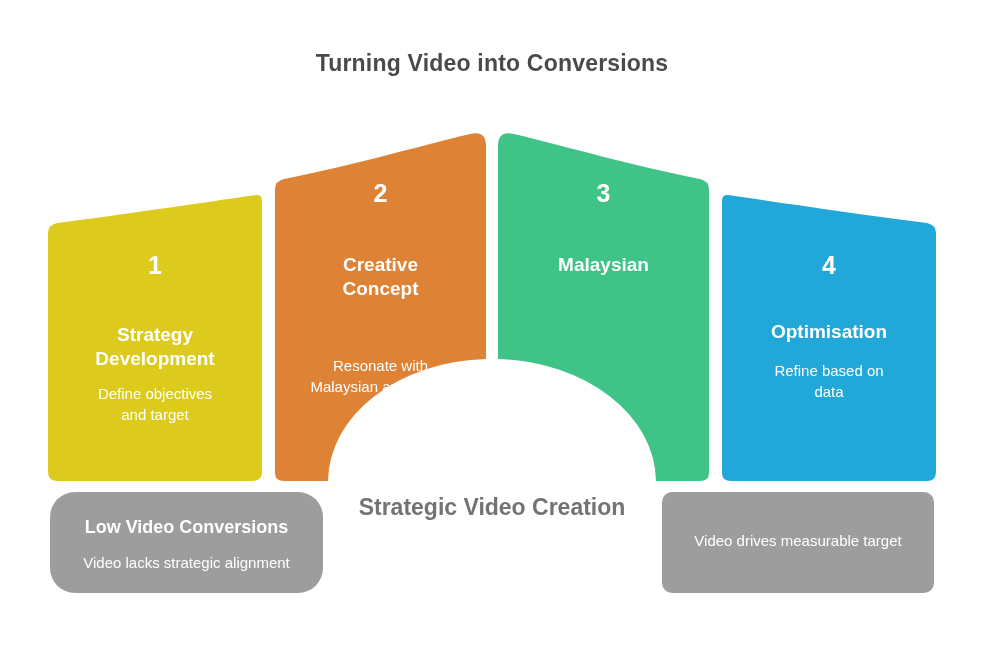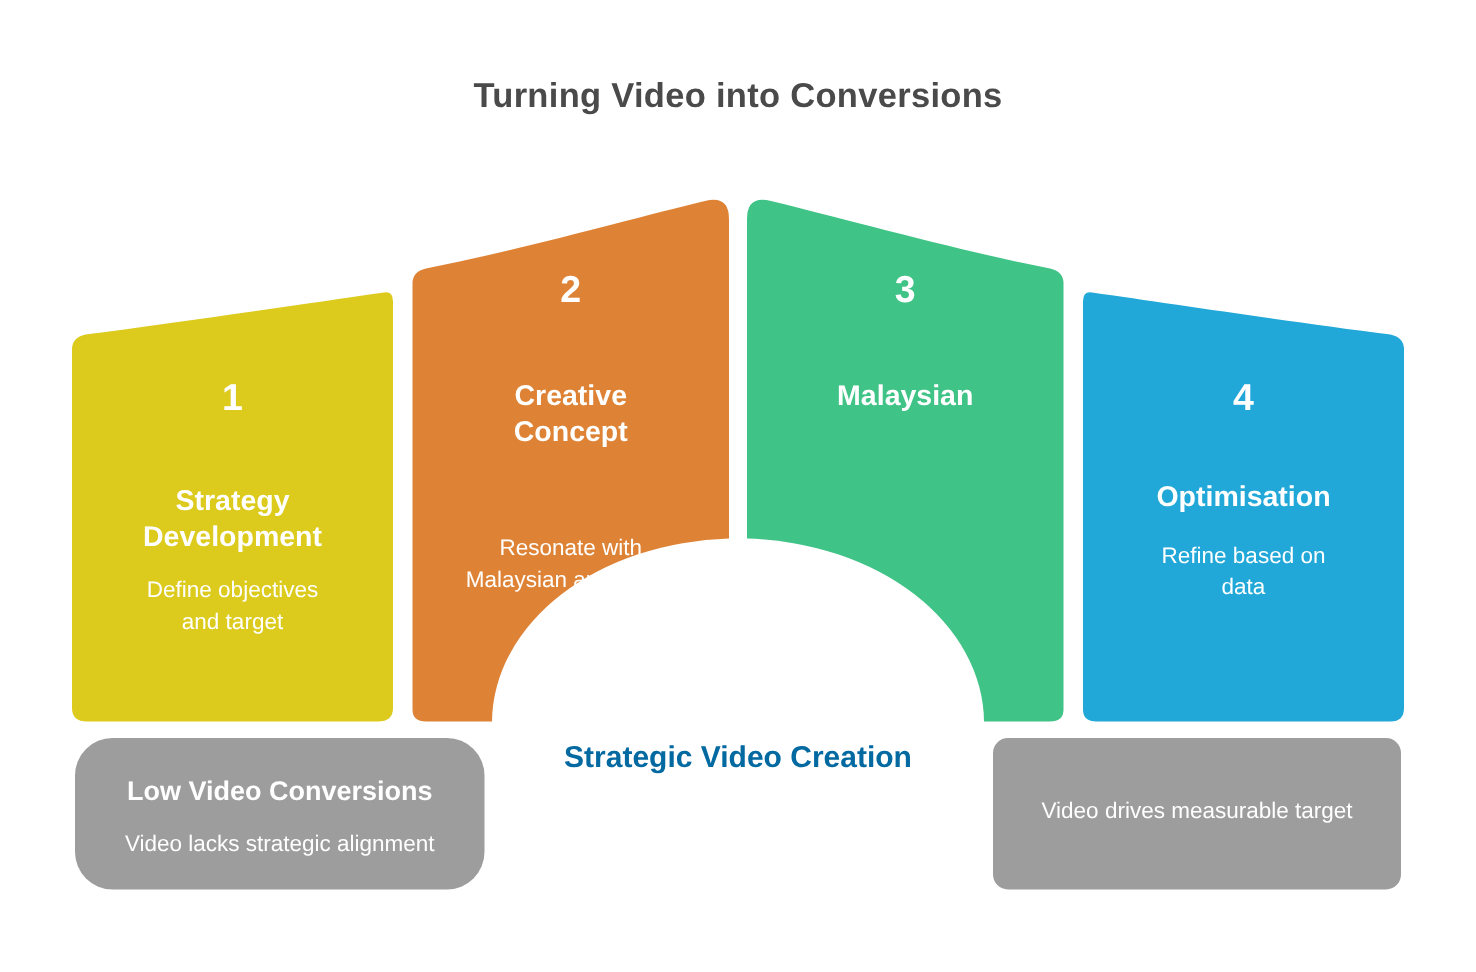--- a/index.html
+++ b/index.html
@@ -38,23 +38,23 @@
   
   .n1{top:250px;} .t1{top:323px;} .d1{top:383px;}
   .n2{top:178px;} .t2{top:253px;} .d2{top:311px;margin-top:44px;}
   .n3{top:178px;} .t3{top:253px;} .d3{top:287px;}
   .n4{top:250px;} .t4{top:320px;} .d4{top:360px;}
 
   .bridge-label{
     position:absolute;
     left:330px;top:494px;width:324px;
     text-align:center;
-    font-size:20px;
+    font-size:23px;
     font-weight:bold;
-    color:#0369a1;
+    color:#737373;
   }
   .outcome-box{
     position:absolute;
     top:492px;
     height:101px;
     border-radius:10px;
     text-align:center;
     color:#ffffff;
     box-sizing:border-box;
     padding-top:24px;

